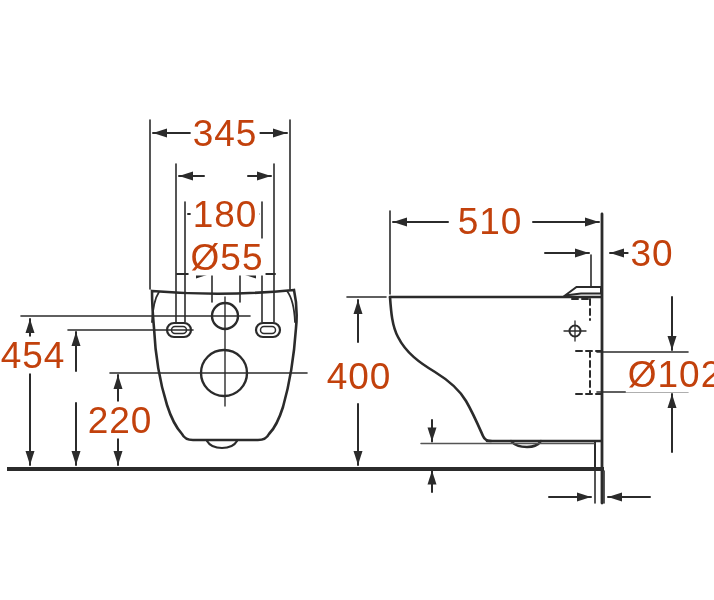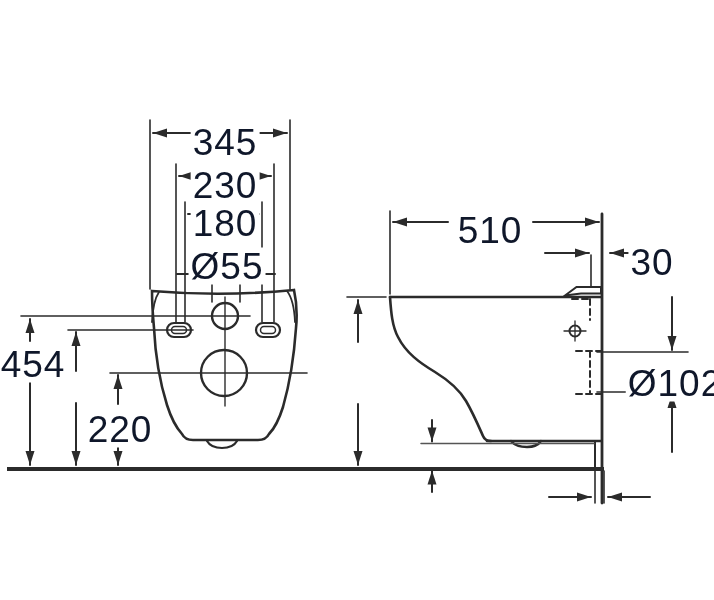--- a/index.html
+++ b/index.html
@@ -7,28 +7,27 @@
     position:relative;
     width:714px;height:600px;
     background:#ffffff;
     font-family:"Liberation Sans", sans-serif;
     overflow:hidden;
   }
   #linework{position:absolute;left:0;top:0;}
   .dim-label{
     position:absolute;
     transform:translate(-50%,-50%);
-    color:#0f172a;
+    color:#c2410c;
     font-size:37px;
     letter-spacing:1px;
     line-height:1;
     white-space:nowrap;
     background:#ffffff;
     padding:0 2px;
-    margin-top:9px;
   }
 </style>
 </head>
 <body>
 
 <div id="stage">
 
   <svg id="linework" width="714" height="600" viewBox="0 0 714 600">
     <defs>
       <marker id="ah" markerUnits="userSpaceOnUse" markerWidth="17" markerHeight="12" refX="15" refY="6" orient="auto">
@@ -166,23 +165,23 @@
       <g stroke-width="2">
         <path d="M549,497 L591,497" marker-end="url(#ah)"></path>
         <path d="M650,497 L608,497" marker-end="url(#ah)"></path>
       </g>
     </g>
 
     <path stroke="#2b2b2b" stroke-width="4" fill="none" d="M7,469 H604"></path>
   </svg>
 
   <div class="dim-label" style="left:225px;top:133px;">345</div>
-  <div class="dim-label" style="left:225px;top:176px;">230</div>
   <div class="dim-label" style="left:225px;top:214px;">180</div>
   <div class="dim-label" style="left:227px;top:257px;">Ø55</div>
   <div class="dim-label" style="left:33px;top:355px;">454</div>
   <div class="dim-label" style="left:120px;top:420px;">220</div>
 
   <div class="dim-label" style="left:490px;top:221px;">510</div>
   <div class="dim-label" style="left:652px;top:253px;">30</div>
+  <div class="dim-label" style="left:359px;top:376px;">400</div>
   <div class="dim-label" style="left:675px;top:374px;">Ø102</div>
 
 </div>
 
 </body></html>

